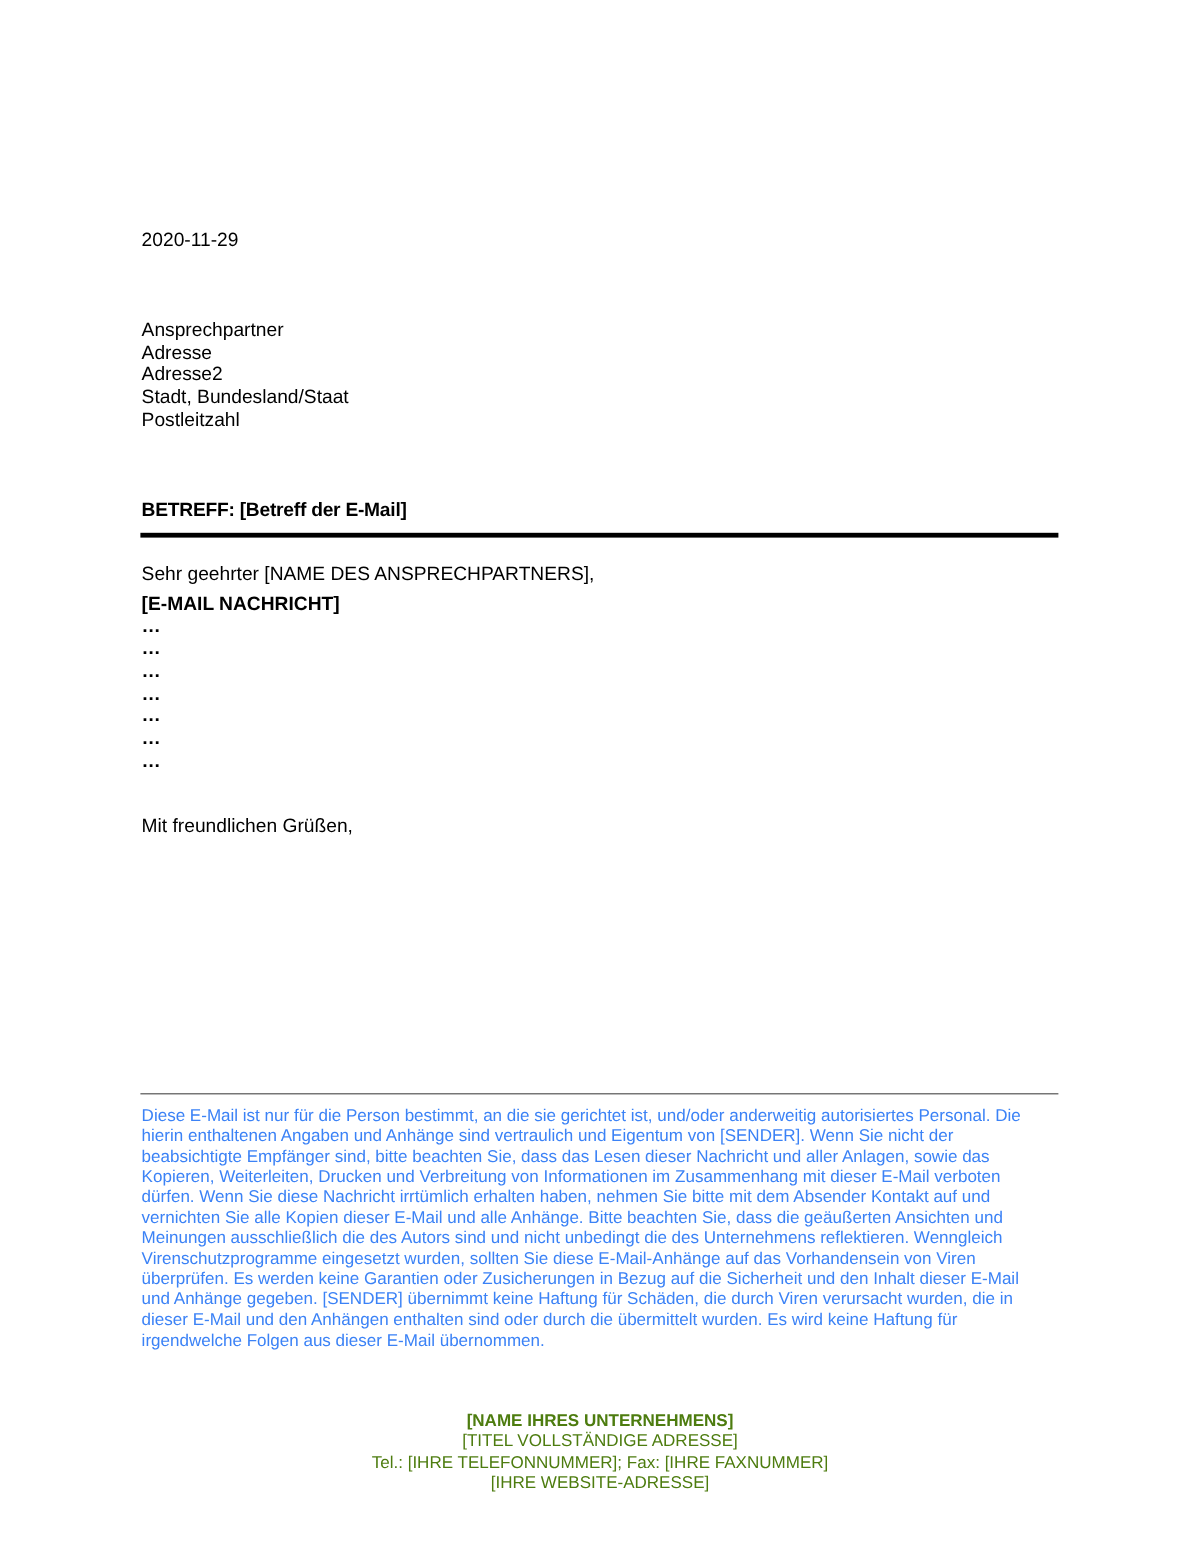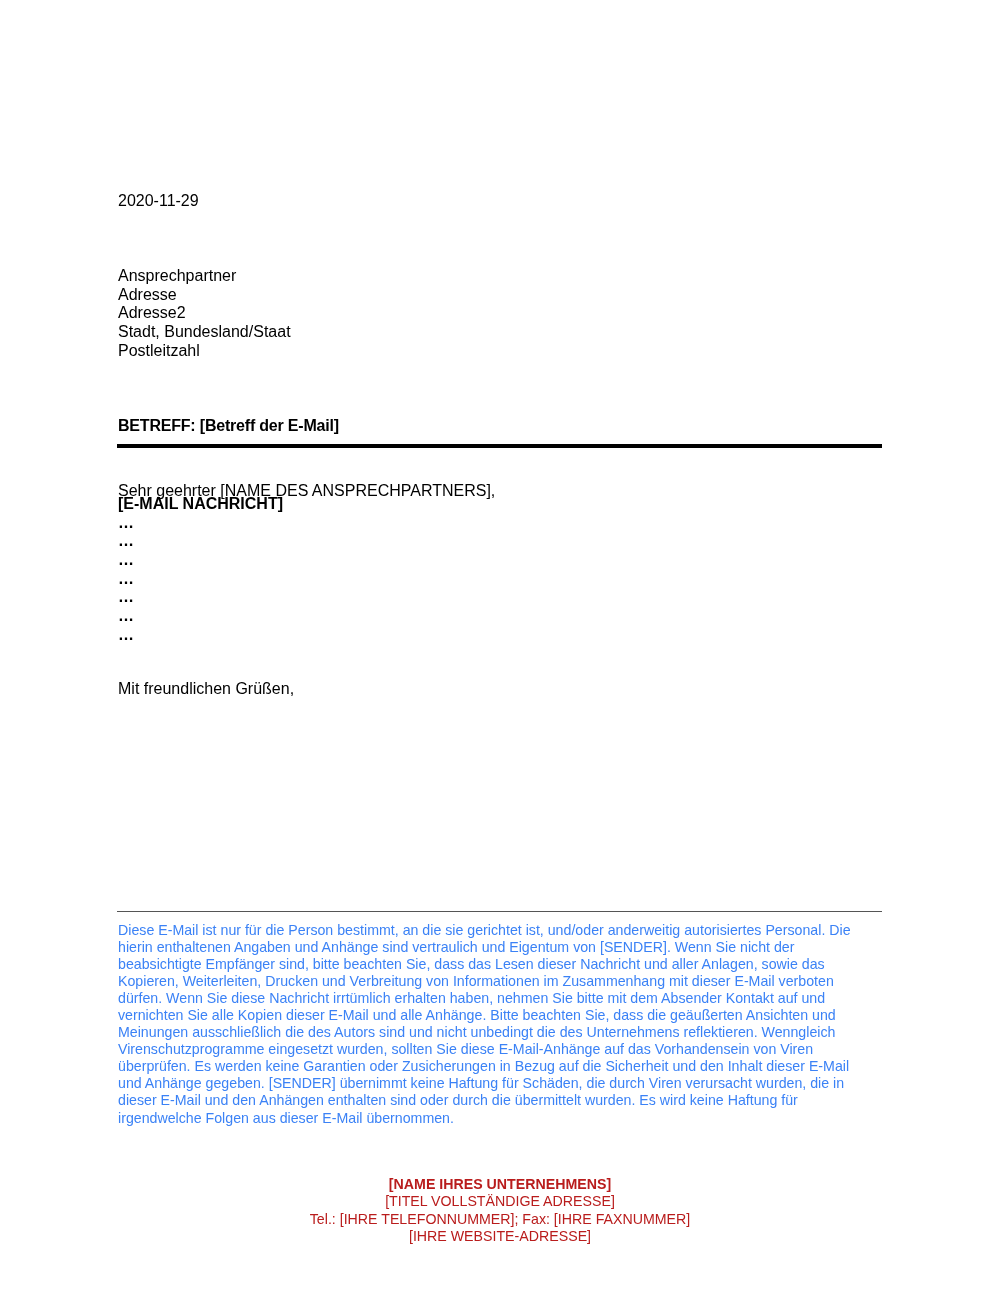--- a/index.html
+++ b/index.html
@@ -52,21 +52,21 @@
     }
     .subject-rule {
       position: absolute;
       left: 117px;
       top: 431px;
       width: 765px;
       height: 4px;
       background: #000000;
     }
     .salutation {
-      top: 469px;
+      top: 457px;
     }
     .message {
       top: 482px;
       font-weight: bold;
     }
     .closing {
       top: 667px;
     }
     .signature {
       top: 760px;
@@ -94,21 +94,21 @@
       height: 17.05px;
     }
     .company {
       position: absolute;
       left: 0;
       width: 1000px;
       top: 1163px;
       text-align: center;
       font-size: 14.2px;
       line-height: 17.4px;
-      color: #b91c1c;
+      color: #4d7c0f;
     }
     .company .cline {
       display: block;
       height: 17.4px;
     }
     .company .bold {
       font-weight: bold;
     }
   </style>
 </head>

